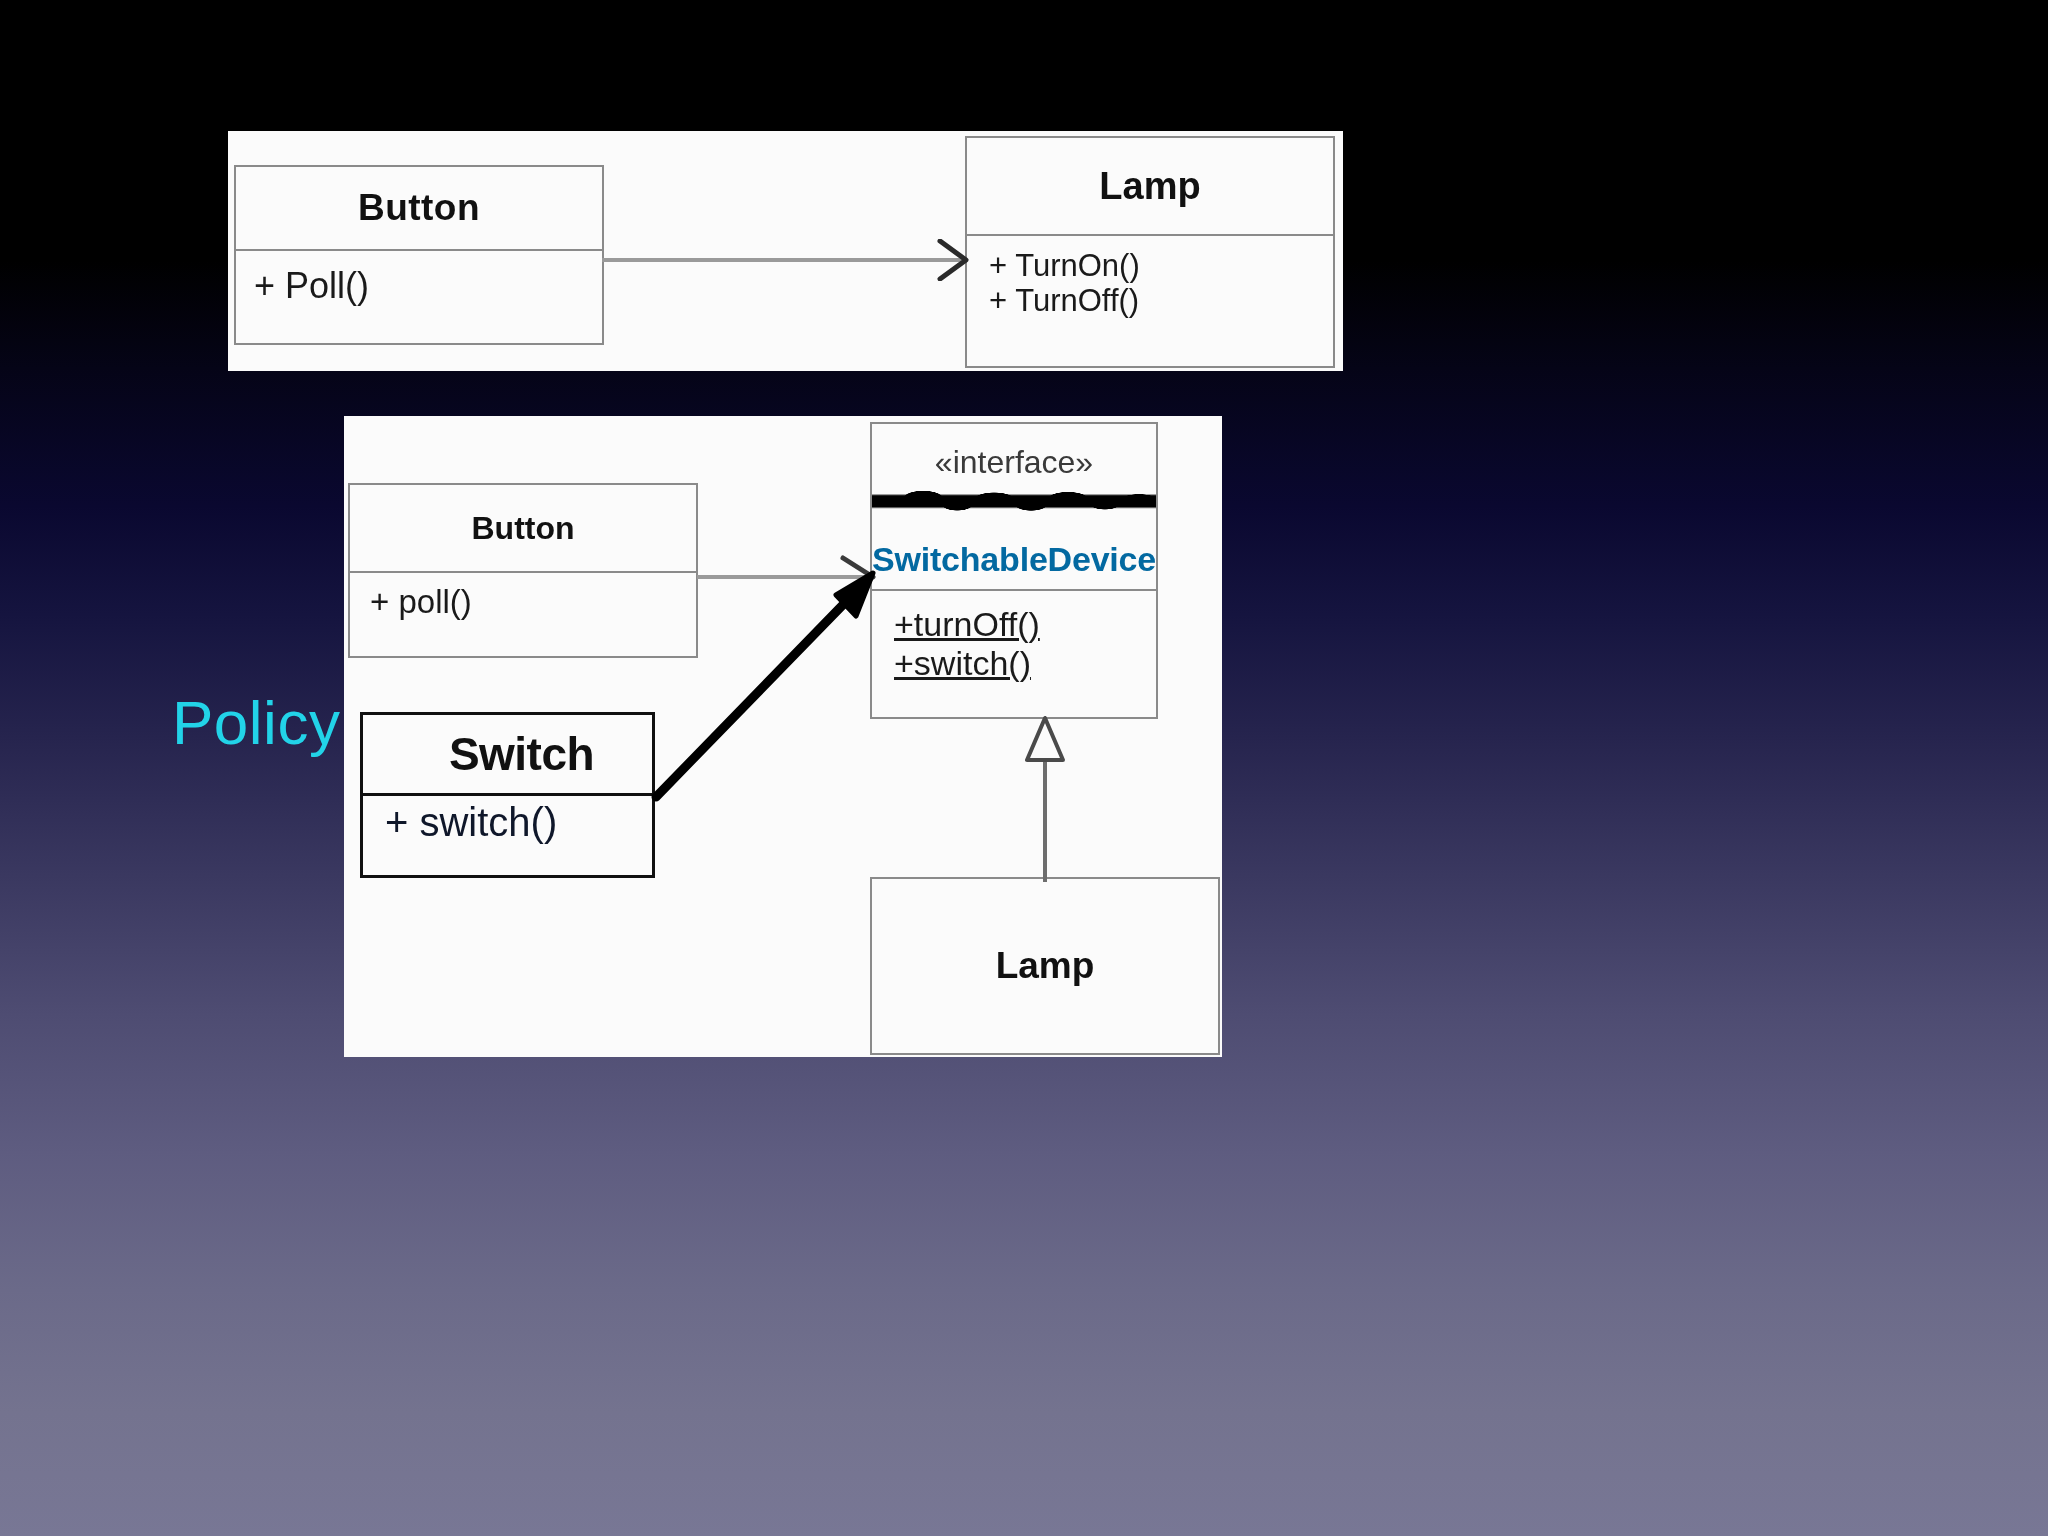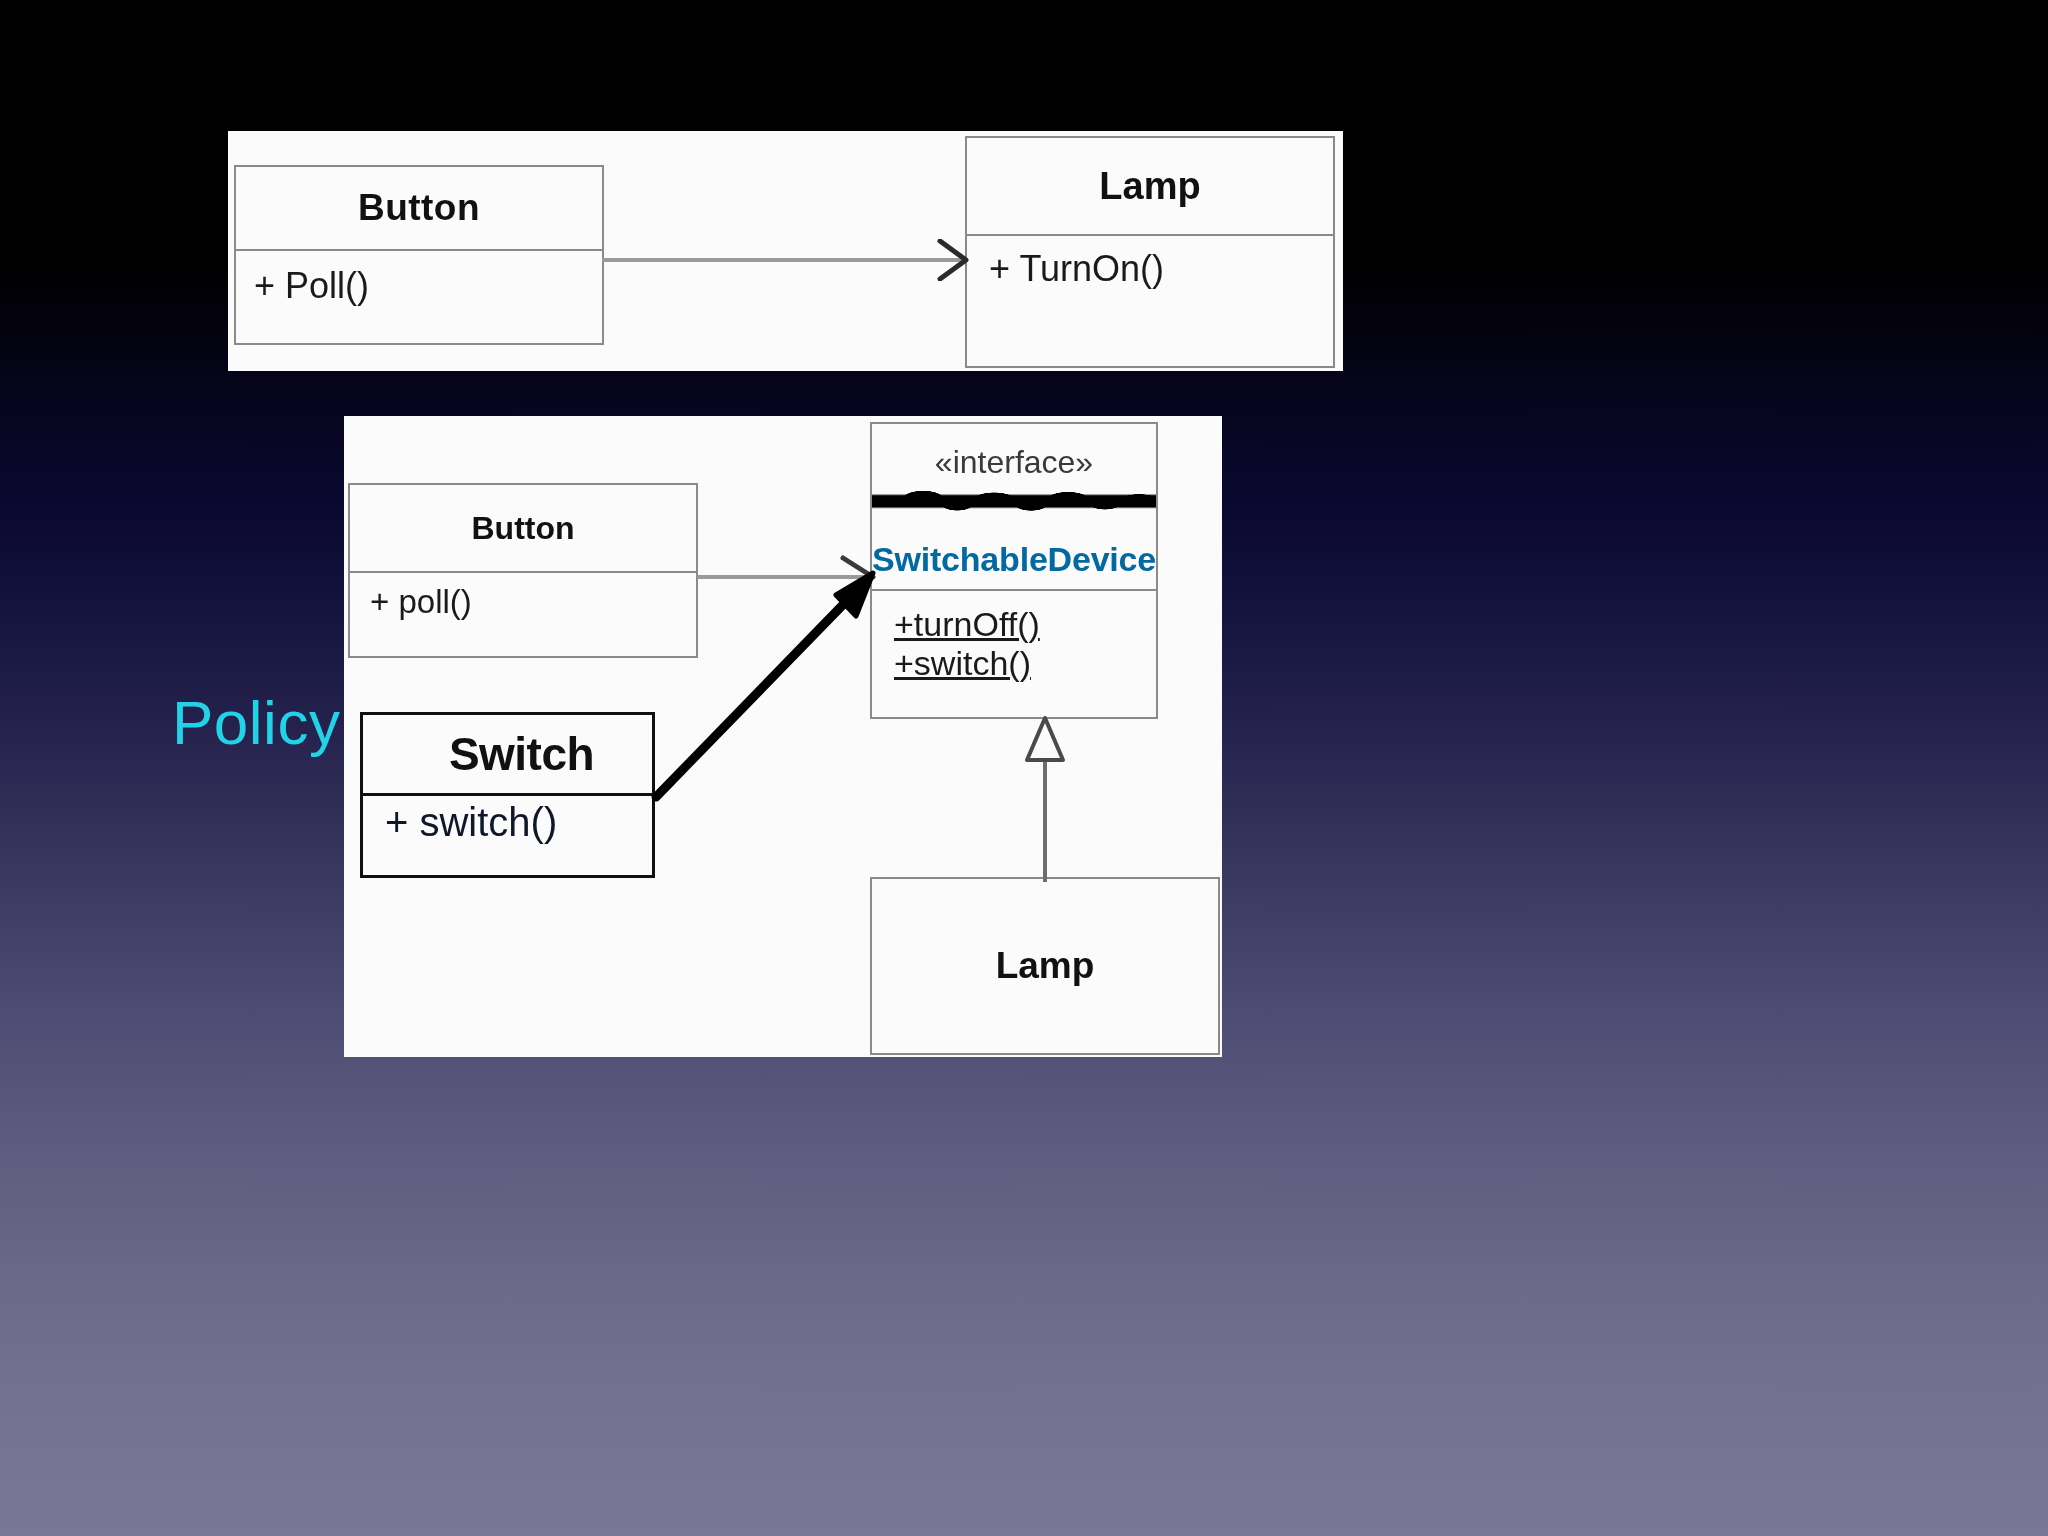--- a/index.html
+++ b/index.html
@@ -115,21 +115,21 @@
     left: 965px;
     top: 136px;
     width: 370px;
     height: 232px;
   }
   #box-top-lamp .uml-title {
     height: 96px;
     font-size: 38px;
   }
   #box-top-lamp .uml-members {
-    font-size: 36px;
+    font-size: 31px;
     font-weight: 400;
     padding-top: 12px;
     padding-left: 22px;
   }
 
   
   #assoc-top {
     position: absolute;
     left: 602px;
     top: 239px;
@@ -306,20 +306,21 @@
     <div class="uml-members">
       <div class="m">+ Poll()</div>
     </div>
   </div>
 
   <div class="uml-box" id="box-top-lamp">
     <div class="uml-title">Lamp</div>
     <div class="uml-divider"></div>
     <div class="uml-members">
       <div class="m">+ TurnOn()</div>
+      <div class="m">+ TurnOff()</div>
     </div>
   </div>
 
   <svg id="assoc-top" viewBox="0 0 370 42">
     <line x1="0" y1="21" x2="362" y2="21" stroke="#9a9a9a" stroke-width="4"></line>
     <path d="M 338 2 L 364 21 L 338 40" fill="none" stroke="#2a2a2a" stroke-width="5" stroke-linecap="round" stroke-linejoin="round"></path>
   </svg>
 
   <div class="diagram-panel" id="panel-bottom"></div>
 

